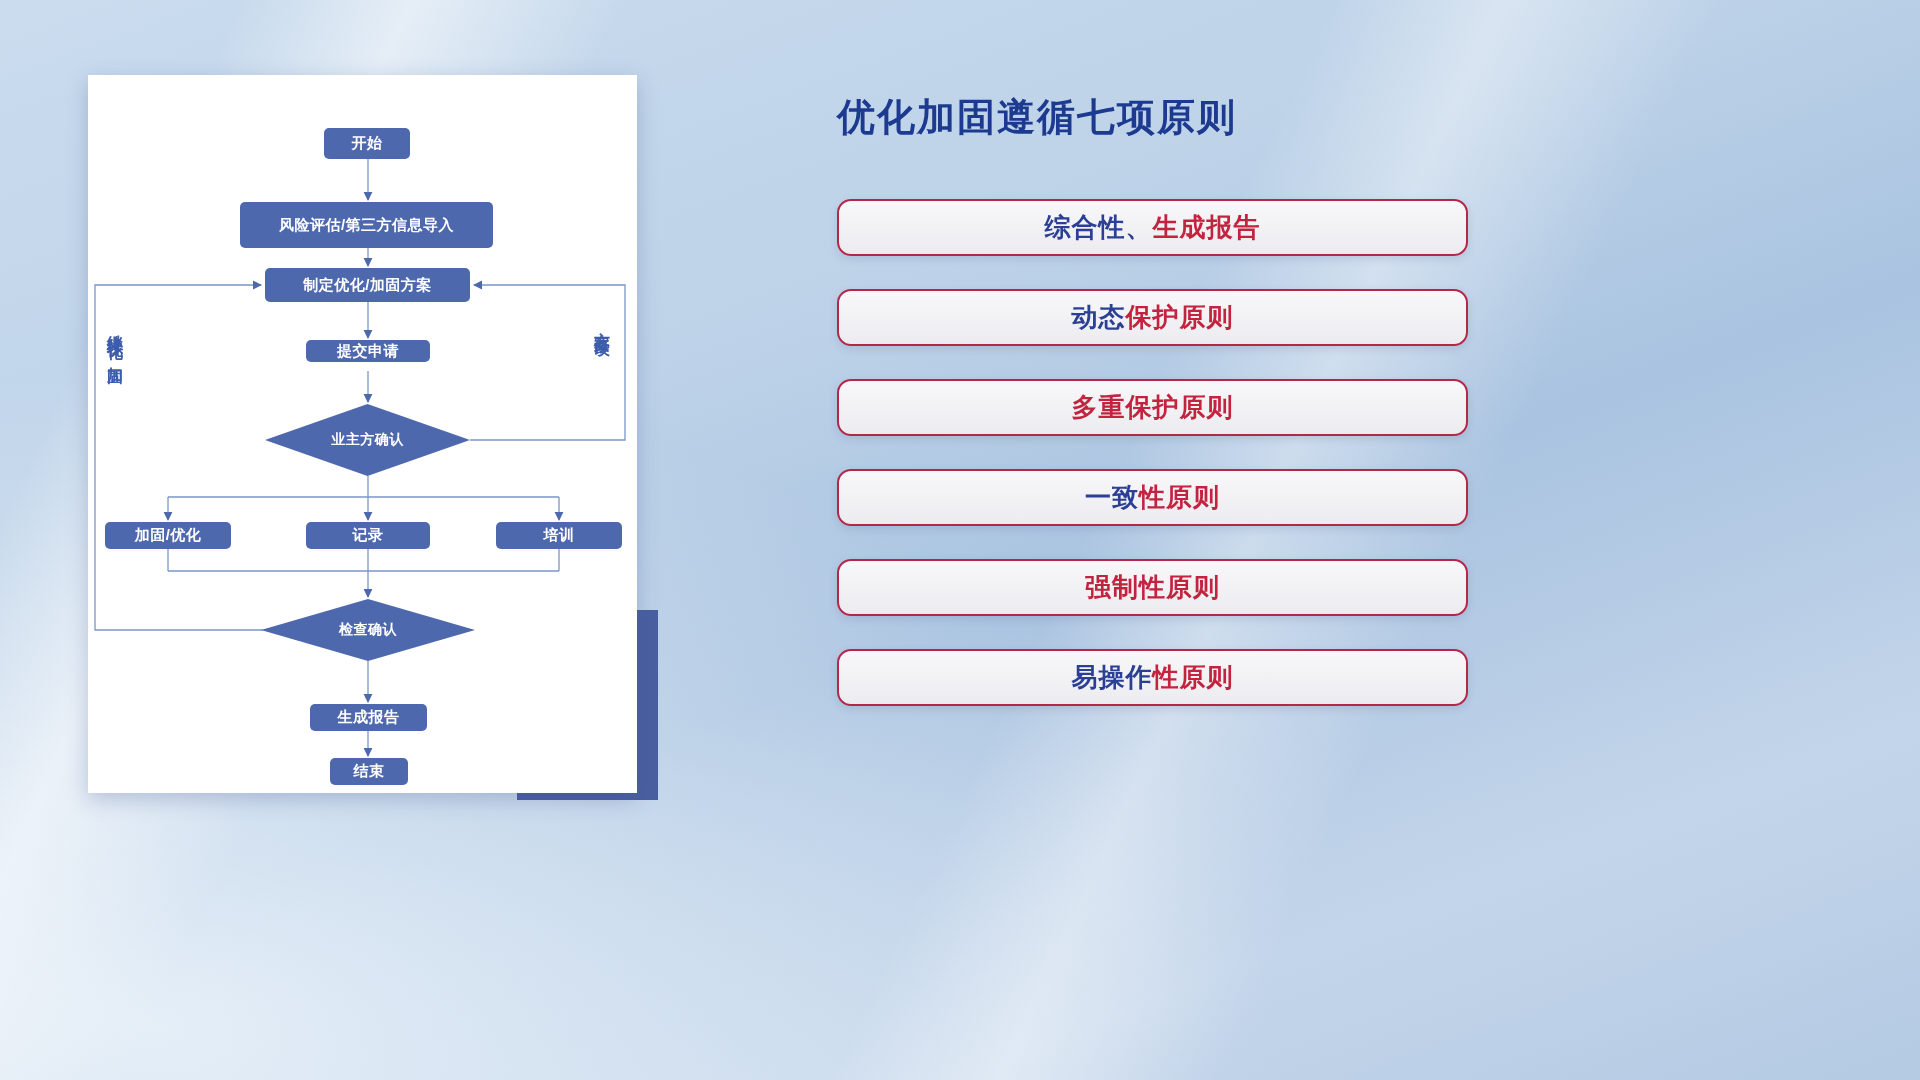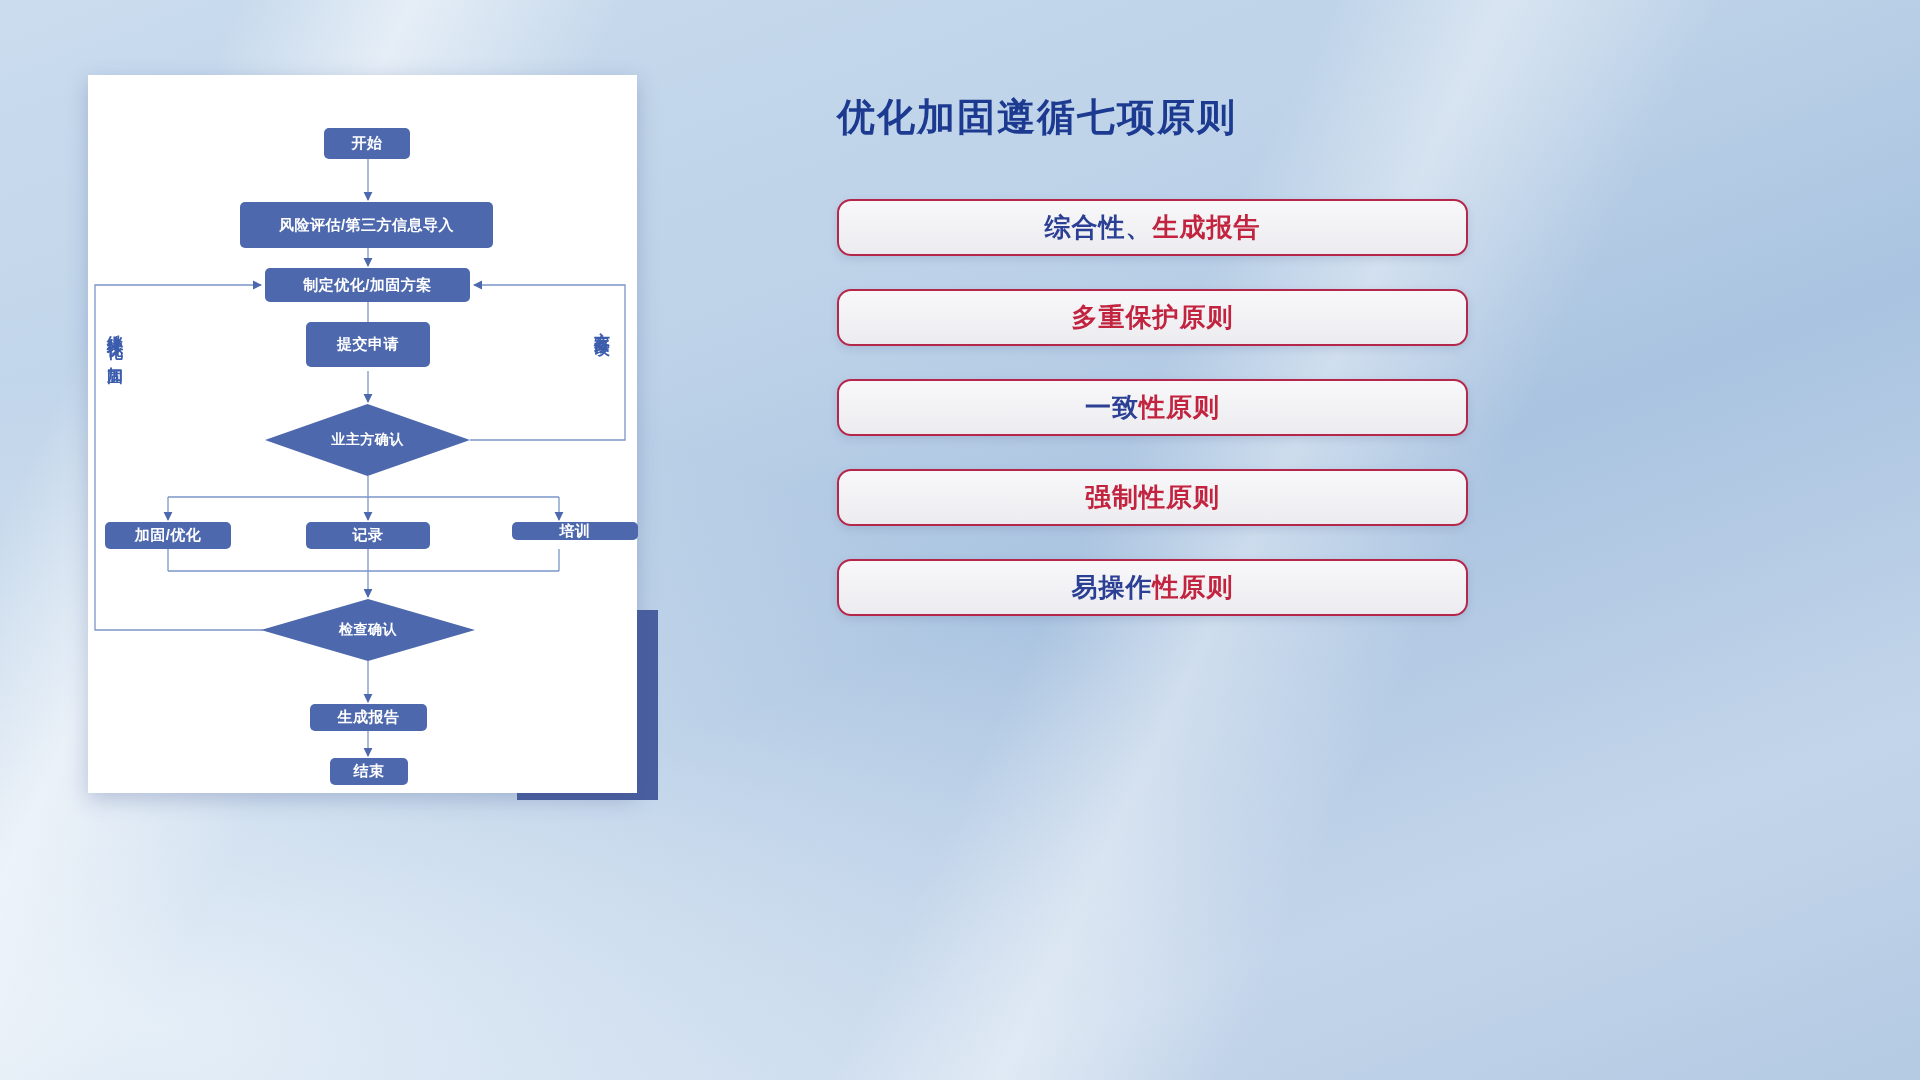--- a/index.html
+++ b/index.html
@@ -100,49 +100,53 @@
         <polyline points="175,555 7,555 7,210 173,210" marker-end="url(#arrow)"></polyline>
       </g>
     </svg>
 
     <div class="node rect" style="left:236px;top:53px;width:86px;height:31px">开始</div>
 
     <div class="node rect" style="left:152px;top:127px;width:253px;height:46px">风险评估/第三方信息导入</div>
 
     <div class="node rect" style="left:177px;top:193px;width:205px;height:34px">制定优化/加固方案</div>
 
-    <div class="node rect" style="left:218px;top:247px;width:124px;height:45px">提交申请</div>
+    <div class="node rect" style="left:218px;top:265px;width:124px;height:22px">提交申请</div>
 
     <div class="node diamond" style="left:177px;top:329px;width:205px;height:72px">业主方确认</div>
 
     <div class="node rect" style="left:17px;top:447px;width:126px;height:27px">加固/优化</div>
 
     <div class="node rect" style="left:218px;top:447px;width:124px;height:27px">记录</div>
 
-    <div class="node rect" style="left:424px;top:447px;width:126px;height:18px">培训</div>
+    <div class="node rect" style="left:408px;top:447px;width:126px;height:27px">培训</div>
 
     <div class="node diamond" style="left:173px;top:524px;width:214px;height:62px">检查确认</div>
 
     <div class="node rect" style="left:222px;top:629px;width:117px;height:27px">生成报告</div>
 
     <div class="node rect" style="left:242px;top:683px;width:78px;height:27px">结束</div>
 
     <div class="vlabel" style="left:16px;top:247px;height:200px">继续优化/加固</div>
 
     <div class="vlabel" style="left:503px;top:243px;height:160px">方案修改</div>
   </div>
 
   <div class="page-title">优化加固遵循七项原则</div>
 
   <div class="principles">
       <div class="principle">
         <span style="color: rgb(43, 63, 148);">综合性、</span>
         <span style="color: rgb(194, 35, 63);">生成报告</span>
       </div>
       <div class="principle">
+        <span style="color: rgb(43, 63, 148);">动态</span>
+        <span style="color: rgb(194, 35, 63);">保护原则</span>
+      </div>
+      <div class="principle">
         <span style="color: rgb(194, 35, 63);">多重保护原则</span>
       </div>
       <div class="principle">
         <span style="color: rgb(43, 63, 148);">一致</span>
         <span style="color: rgb(194, 35, 63);">性原则</span>
       </div>
       <div class="principle">
         <span style="color: rgb(194, 35, 63);">强制性原则</span>
       </div>
       <div class="principle">

